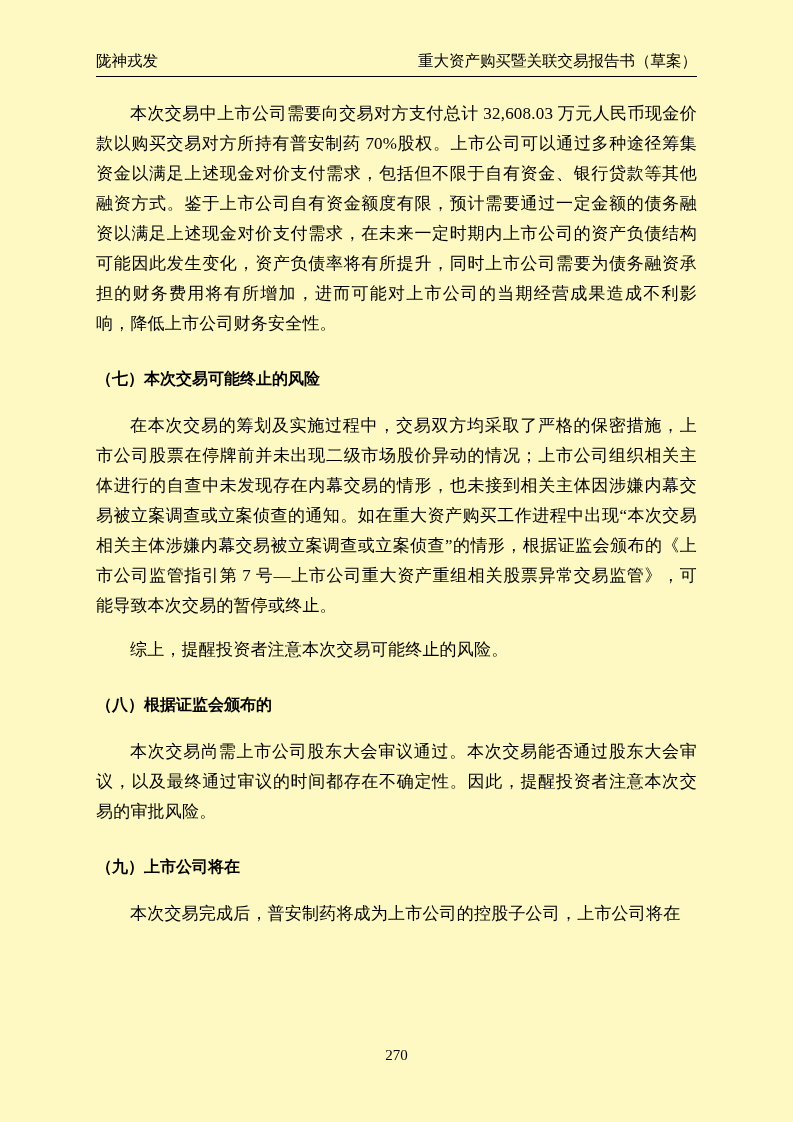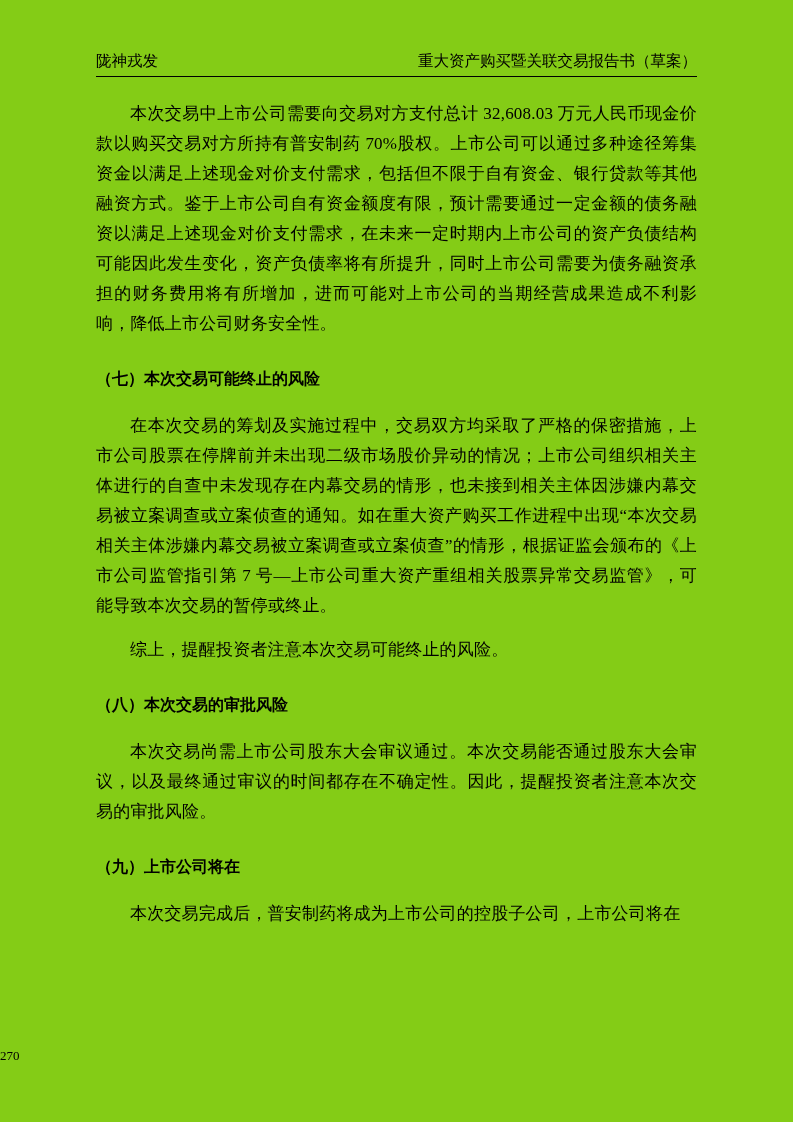--- a/index.html
+++ b/index.html
@@ -1,21 +1,21 @@
 <!DOCTYPE html>
 <html lang="zh"><head>
 <meta charset="utf-8">
 <style>
   html, body { margin: 0; padding: 0; background: #ffffff; }
   .page {
     position: relative;
     width: 793px;
     height: 1122px;
     margin: 0 auto;
-    background: #84cc16;
+    background: #fef9c3;
     color: #000000;
     font-family: "Liberation Serif", "DejaVu Serif", serif;
     overflow: hidden;
     box-sizing: border-box;
   }
   .page-inner {
     padding: 0 96px;
   }
   .doc-header {
     display: flex;
@@ -44,22 +44,22 @@
     font-weight: bold;
     font-size: 16px;
     line-height: 28px;
     color: #000000;
   }
   .doc-footer {
     position: absolute;
     left: 0;
     right: 0;
     bottom: 58px;
-    text-align: left;
-    font-size: 13px;
+    text-align: center;
+    font-size: 15px;
   }
 </style>
 </head>
 <body>
 
 <div class="page">
   <div class="page-inner">
 
     <header class="doc-header">
       <span>陇神戎发</span>
@@ -69,21 +69,21 @@
     <main class="doc-main">
       <p class="para">本次交易中上市公司需要向交易对方支付总计 32,608.03 万元人民币现金价款以购买交易对方所持有普安制药 70%股权。上市公司可以通过多种途径筹集资金以满足上述现金对价支付需求，包括但不限于自有资金、银行贷款等其他融资方式。鉴于上市公司自有资金额度有限，预计需要通过一定金额的债务融资以满足上述现金对价支付需求，在未来一定时期内上市公司的资产负债结构可能因此发生变化，资产负债率将有所提升，同时上市公司需要为债务融资承担的财务费用将有所增加，进而可能对上市公司的当期经营成果造成不利影响，降低上市公司财务安全性。</p>
 
       <h2 class="section-heading">（七）本次交易可能终止的风险</h2>
 
       <p class="para">在本次交易的筹划及实施过程中，交易双方均采取了严格的保密措施，上市公司股票在停牌前并未出现二级市场股价异动的情况；上市公司组织相关主体进行的自查中未发现存在内幕交易的情形，也未接到相关主体因涉嫌内幕交易被立案调查或立案侦查的通知。如在重大资产购买工作进程中出现“本次交易相关主体涉嫌内幕交易被立案调查或立案侦查”的情形，根据证监会颁布的《上市公司监管指引第 7 号—上市公司重大资产重组相关股票异常交易监管》，可能导致本次交易的暂停或终止。</p>
 
 
       <p class="para">综上，提醒投资者注意本次交易可能终止的风险。</p>
 
-      <h2 class="section-heading">（八）本次交易的审批风险</h2>
+      <h2 class="section-heading">（八）根据证监会颁布的</h2>
 
       <p class="para">本次交易尚需上市公司股东大会审议通过。本次交易能否通过股东大会审议，以及最终通过审议的时间都存在不确定性。因此，提醒投资者注意本次交易的审批风险。</p>
 
       <h2 class="section-heading">（九）上市公司将在</h2>
 
       <p class="para">本次交易完成后，普安制药将成为上市公司的控股子公司，上市公司将在</p>
     </main>
   </div>
 
   <footer class="doc-footer">

